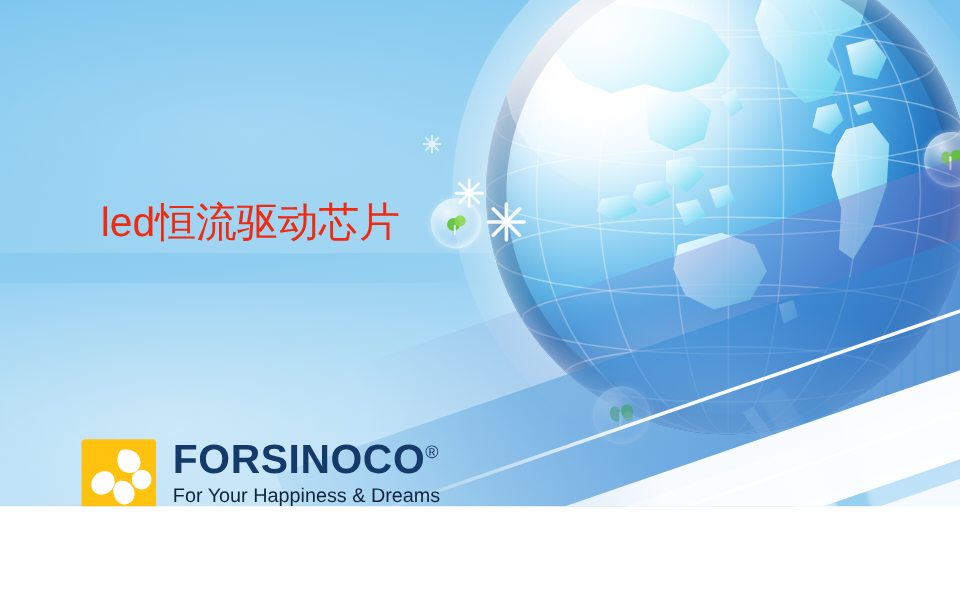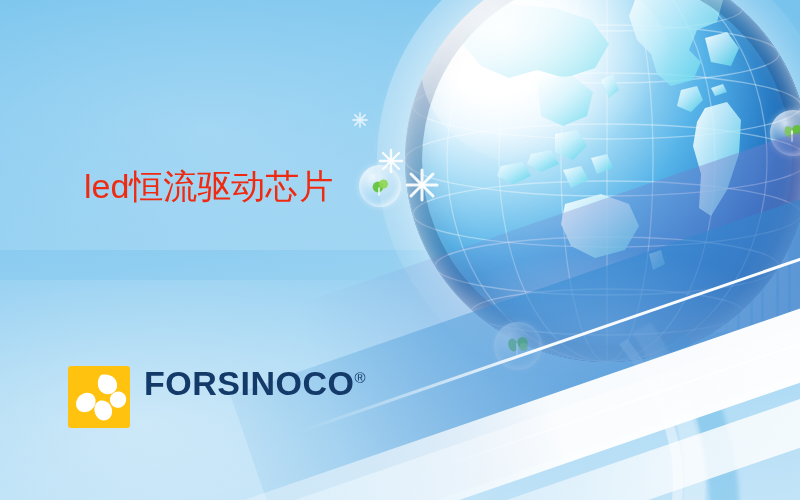--- a/index.html
+++ b/index.html
@@ -1,20 +1,20 @@
 <!DOCTYPE html>
 <html><head>
 <meta charset="utf-8">
 <style>
   html,body{margin:0;padding:0;background:#fff;}
   body{font-family:"Liberation Sans","DejaVu Sans",sans-serif;}
 
   .stage{
     position:relative;
-    width:800px;height:500px;
+    width:800px;height:422px;
     overflow:hidden;
     background:linear-gradient(172deg,#6fc0ec 0%,#7cc6ef 26%,#95d0f1 52%,#aad9f4 74%,#c3e4f8 100%);
   }
 
   
   .wash{position:absolute;pointer-events:none;}
   .wash-top{
     left:-10%;top:-30%;width:120%;height:80%;
     background:radial-gradient(ellipse at 30% 70%,rgba(255,255,255,.30),rgba(255,255,255,0) 62%);
   }
@@ -347,16 +347,17 @@
         <g fill="#ffffff">
           <path d="M33 9 C43 7 50 13 49 21 C48 27 41 30 35 27 C29 24 28 14 33 9 Z"></path>
           <path d="M53 26 C59 28 60 36 55 40 C50 44 43 41 42 35 C41 29 47 24 53 26 Z"></path>
           <path d="M31 35 C38 33 45 39 44 47 C43 54 35 57 30 52 C25 47 25 38 31 35 Z"></path>
           <path d="M24 28 C29 31 29 40 23 44 C16 49 8 45 8 38 C8 30 17 24 24 28 Z"></path>
         </g>
       </svg>
     </div>
     <div class="logo-text">
       <div class="logo-name"><span>FORSINOCO</span><sup>®</sup></div>
+      <div class="logo-tag">For Your Happiness &amp; Dreams</div>
     </div>
   </div>
 
 </div>
 
 </body></html>

